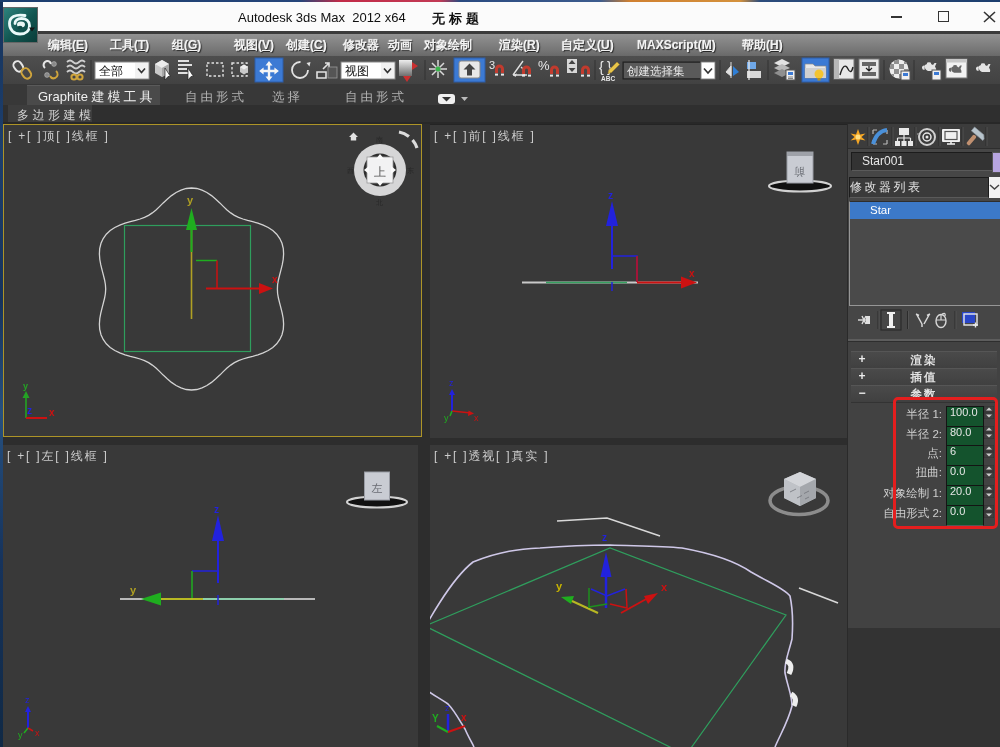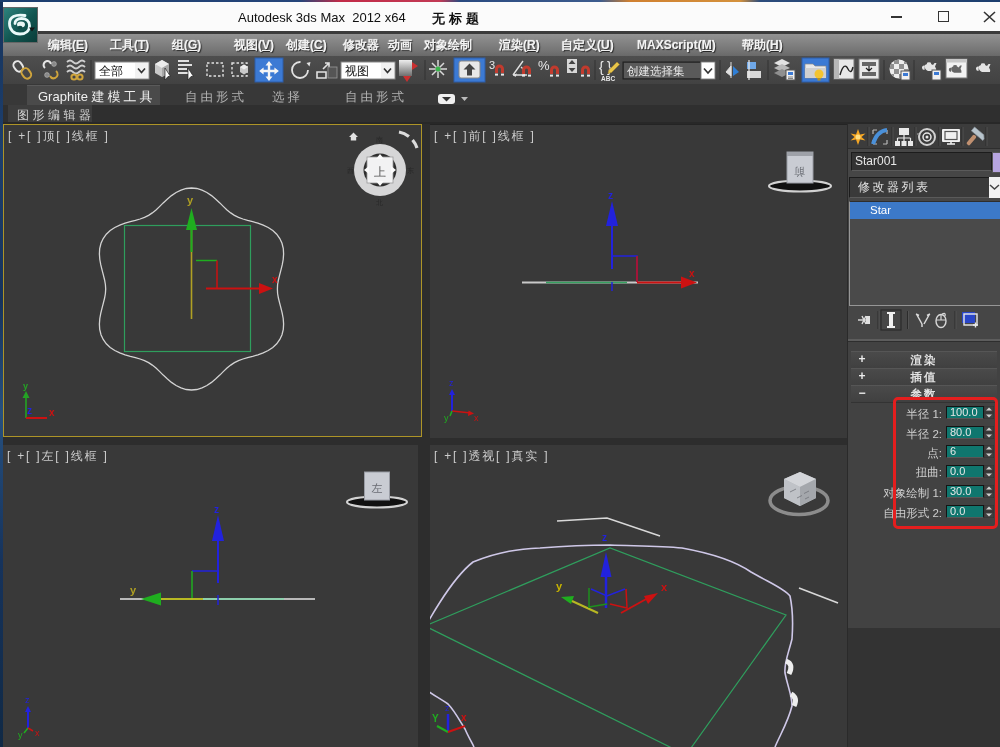--- a/index.html
+++ b/index.html
@@ -5,21 +5,21 @@
 html,body{margin:0;padding:0}
 body{width:1000px;height:747px;position:relative;overflow:hidden;background:#333;
  font-family:"Liberation Sans",sans-serif;}
 .ab{position:absolute}
 .vp{position:absolute;background:#393939;overflow:hidden}
 .vplabel{position:absolute;left:4px;top:3px;font-size:12px;color:#cccccc;letter-spacing:1.8px;white-space:pre}
 .mi{position:absolute;top:0;height:34px;line-height:22px;font-size:12px;color:#f2f2f2;font-weight:bold;text-shadow:1px 1px 1px rgba(20,20,20,0.8),0 0 1px #f2f2f2}
 .rolhdr{position:absolute;left:851px;width:146px;height:16px;background:linear-gradient(#4a4a4a,#404040);border-top:1px solid #565656;border-bottom:1px solid #333;color:#e2e2e2;font-size:11.5px;font-weight:bold;text-align:center;line-height:16px;letter-spacing:2px}
 .pm{position:absolute;left:7px;top:0;width:10px;height:15px;color:#ececec;font-size:12px;font-weight:bold;line-height:15px;text-align:center}
 .plabel{position:absolute;font-size:11.5px;color:#cfcfcf;text-align:right}
-.pinput{position:absolute;width:33px;height:11px;background:#0f766e;border:1px solid #141414;border-bottom-color:#575757;color:#e6e6e6;font-size:11px;line-height:11px;padding:0 0 0 3px}
+.pinput{position:absolute;width:33px;height:11px;background:#14532d;border:1px solid #141414;border-bottom-color:#575757;color:#e6e6e6;font-size:11px;line-height:11px;padding:0 0 8px 3px}
 .spin{position:absolute;width:10px;height:13px}
 .spin svg{display:block}
 </style>
 </head>
 <body>
 
 <div class="ab" style="left:0;top:0;width:1000px;height:2px;background:linear-gradient(90deg,#1c3e6e 0%,#25457a 30%,#c22b48 34%,#c23a55 44%,#2a4a80 46%,#3d5c8e 60%,#d08030 63%,#d4913c 74%,#2c4c7c 76%,#1c3e6e 100%)"></div>
 
 <div class="ab" style="left:0;top:2px;width:3px;height:745px;background:linear-gradient(#16335c,#1d3f6d 20%,#16335c 40%,#26507f 55%,#16335c 75%,#102945)"></div>
 
@@ -297,21 +297,21 @@
 <div class="ab" style="left:438px;top:94px;width:17px;height:10px;background:#f0f0f0;border-radius:3px"></div>
 <svg class="ab" style="left:441px;top:97px" width="11" height="5">
     <path d="M1,0 l9,0 l-4.5,4.5 z" fill="#333"></path>
   </svg>
 <svg class="ab" style="left:461px;top:97px" width="8" height="5">
     <path d="M0,0 l7,0 l-3.5,4 z" fill="#bbb"></path>
   </svg>
 
 <div class="ab" style="left:3px;top:105px;width:997px;height:19px;background:#2f2f2f"></div>
 <div class="ab" style="left:8px;top:105px;width:84px;height:19px;background:#3d3d3d"></div>
-<div class="ab" style="left:17px;top:107px;font-size:12px;color:#d2d2d2;letter-spacing:3.5px">图形编辑器</div>
+<div class="ab" style="left:17px;top:107px;font-size:12px;color:#d2d2d2;letter-spacing:3.5px">多边形建模</div>
 <div class="ab" style="left:3px;top:122px;width:997px;height:2px;background:#282828"></div>
 
 <div class="ab" style="left:3px;top:124px;width:844px;height:623px;background:#2d2d2d"></div>
 
 <div class="vp" style="left:3px;top:124px;width:417px;height:311px;border:1px solid #ad9427">
 <svg width="417" height="311" style="position:absolute;left:0;top:0">
 <path d="M273.4,164.0 L273.6,159.5 L274.4,155.0 L275.6,150.2 L276.9,145.2 L278.2,139.9 L279.2,134.5 L279.6,129.0 L279.3,123.5 L278.0,118.3 L275.8,113.5 L272.7,109.2 L268.8,105.5 L264.2,102.5 L259.2,100.1 L253.9,98.2 L248.7,96.7 L243.6,95.4 L238.9,94.0 L234.5,92.4 L230.4,90.4 L226.7,87.9 L223.0,85.0 L219.5,81.6 L215.8,77.9 L211.8,74.2 L207.5,70.6 L202.9,67.5 L198.0,65.1 L192.8,63.5 L187.5,63.0 L182.2,63.5 L177.0,65.1 L172.1,67.5 L167.5,70.6 L163.2,74.2 L159.2,77.9 L155.5,81.6 L152.0,85.0 L148.3,87.9 L144.6,90.4 L140.5,92.4 L136.1,94.0 L131.4,95.4 L126.3,96.7 L121.1,98.2 L115.8,100.1 L110.8,102.5 L106.2,105.5 L102.3,109.2 L99.2,113.5 L97.0,118.3 L95.7,123.5 L95.4,129.0 L95.8,134.5 L96.8,139.9 L98.1,145.2 L99.4,150.2 L100.6,155.0 L101.4,159.5 L101.7,164.0 L101.4,168.5 L100.6,173.0 L99.4,177.8 L98.1,182.8 L96.8,188.1 L95.8,193.5 L95.4,199.0 L95.7,204.5 L97.0,209.7 L99.2,214.5 L102.3,218.8 L106.2,222.5 L110.8,225.5 L115.8,227.9 L121.1,229.8 L126.3,231.3 L131.4,232.6 L136.1,234.0 L140.5,235.6 L144.6,237.6 L148.3,240.1 L152.0,243.0 L155.5,246.4 L159.2,250.1 L163.2,253.8 L167.5,257.4 L172.1,260.5 L177.0,262.9 L182.2,264.5 L187.5,265.0 L192.8,264.5 L198.0,262.9 L202.9,260.5 L207.5,257.4 L211.8,253.8 L215.8,250.1 L219.5,246.4 L223.0,243.0 L226.7,240.1 L230.4,237.6 L234.5,235.6 L238.9,234.0 L243.6,232.6 L248.7,231.3 L253.9,229.8 L259.2,227.9 L264.2,225.5 L268.8,222.5 L272.7,218.8 L275.8,214.5 L278.0,209.7 L279.3,204.5 L279.6,199.0 L279.2,193.5 L278.2,188.1 L276.9,182.8 L275.6,177.8 L274.4,173.0 L273.6,168.5 L273.4,164.0 Z" fill="none" stroke="#d3d3d3" stroke-width="1.3"></path>
 <rect x="120.5" y="100.5" width="126" height="126" fill="none" stroke="#2f9e5d" stroke-width="1.2"></rect>
 <line x1="187.5" y1="104" x2="187.5" y2="194" stroke="#b0a023" stroke-width="1.6"></line>
 <path d="M187.5,83 l5.5,22 -11,0 z" fill="#1fae1f"></path>
@@ -501,24 +501,24 @@
       <rect x="-6" y="-5.5" width="12" height="8" fill="none" stroke="#555" stroke-width="1.2"></rect>
       <path d="M-4,7 l8,0 M0,5 l0,2" stroke="#f0f0f0" stroke-width="1.5"></path>
     </g>
 
 <g transform="translate(126,12) rotate(40)">
       <rect x="-2" y="-2" width="4" height="12" rx="1.5" fill="#c09070"></rect>
       <path d="M-6,-8 l12,0 3,3 0,2 -15,0 z" fill="#b8c4cc" stroke="#8a949c" stroke-width="0.6"></path>
     </g>
 </svg>
 
-<div class="ab" style="left:851px;top:152px;width:136px;height:17px;background:#333;border:1px solid #1c1c1c;border-bottom-color:#5a5a5a;color:#e8e8e8;font-size:12px;line-height:17px;padding-left:3px">Star001</div>
+<div class="ab" style="left:851px;top:152px;width:136px;height:17px;background:#333;border:1px solid #1c1c1c;border-bottom-color:#5a5a5a;color:#e8e8e8;font-size:12px;line-height:17px;padding-left:10px">Star001</div>
 <div class="ab" style="left:992px;top:152px;width:8px;height:19px;background:#b7a5e0;border:1px solid #555"></div>
 
-<div class="ab" style="left:849px;top:177px;width:138px;height:19px;background:#3a3a3a;border:1px solid #1c1c1c;border-bottom-color:#5a5a5a;color:#e2e2e2;font-size:12px;line-height:19px;padding-left:8px;letter-spacing:2.5px">修改器列表</div>
+<div class="ab" style="left:849px;top:177px;width:138px;height:19px;background:#3a3a3a;border:1px solid #1c1c1c;border-bottom-color:#5a5a5a;color:#e2e2e2;font-size:12px;line-height:19px;padding-left:0;letter-spacing:2.5px">修改器列表</div>
 <div class="ab" style="left:989px;top:177px;width:11px;height:21px;background:#f2f2f2"></div>
 <svg class="ab" style="left:989px;top:184px" width="11" height="7">
     <path d="M1,1 l4.5,4 4.5,-4" stroke="#444" stroke-width="1.5" fill="none"></path>
   </svg>
 
 <div class="ab" style="left:849px;top:201px;width:151px;height:103px;background:#4a4a4a;border-left:1px solid #969696;border-bottom:1px solid #969696;border-top:1px solid #2e2e2e"></div>
 <div class="ab" style="left:850px;top:202px;width:150px;height:17px;background:#3c79c8;color:#fff;font-size:11.5px;line-height:17px;padding-left:20px">Star</div>
 
 <svg class="ab" style="left:848px;top:308px" width="152" height="26">
 <path d="M30,3 l0,18 M59.5,3 l0,18 M107,3 l0,18" stroke="#2c2c2c" stroke-width="1"></path>
@@ -590,21 +590,21 @@
 <div class="pinput" style="left:946px;top:465.1px">0.0</div>
 <div class="spin" style="left:984px;top:465.1px">
     <svg width="10" height="13">
       <rect x="0" y="0" width="10" height="6" fill="#3f3f3f" stroke="#2a2a2a" stroke-width="0.5"></rect>
       <rect x="0" y="7" width="10" height="6" fill="#3f3f3f" stroke="#2a2a2a" stroke-width="0.5"></rect>
       <path d="M5,1.5 l3,3 -6,0 z" fill="#ccc"></path>
       <path d="M5,11.5 l3,-3 -6,0 z" fill="#ccc"></path>
     </svg>
   </div>
 <div class="plabel" style="left:853px;top:485.8px;width:89px">对象绘制 1:</div>
-<div class="pinput" style="left:946px;top:484.8px">30.0</div>
+<div class="pinput" style="left:946px;top:484.8px">20.0</div>
 <div class="spin" style="left:984px;top:484.8px">
     <svg width="10" height="13">
       <rect x="0" y="0" width="10" height="6" fill="#3f3f3f" stroke="#2a2a2a" stroke-width="0.5"></rect>
       <rect x="0" y="7" width="10" height="6" fill="#3f3f3f" stroke="#2a2a2a" stroke-width="0.5"></rect>
       <path d="M5,1.5 l3,3 -6,0 z" fill="#ccc"></path>
       <path d="M5,11.5 l3,-3 -6,0 z" fill="#ccc"></path>
     </svg>
   </div>
 <div class="plabel" style="left:853px;top:505.5px;width:89px">自由形式 2:</div>
 <div class="pinput" style="left:946px;top:504.5px">0.0</div>

